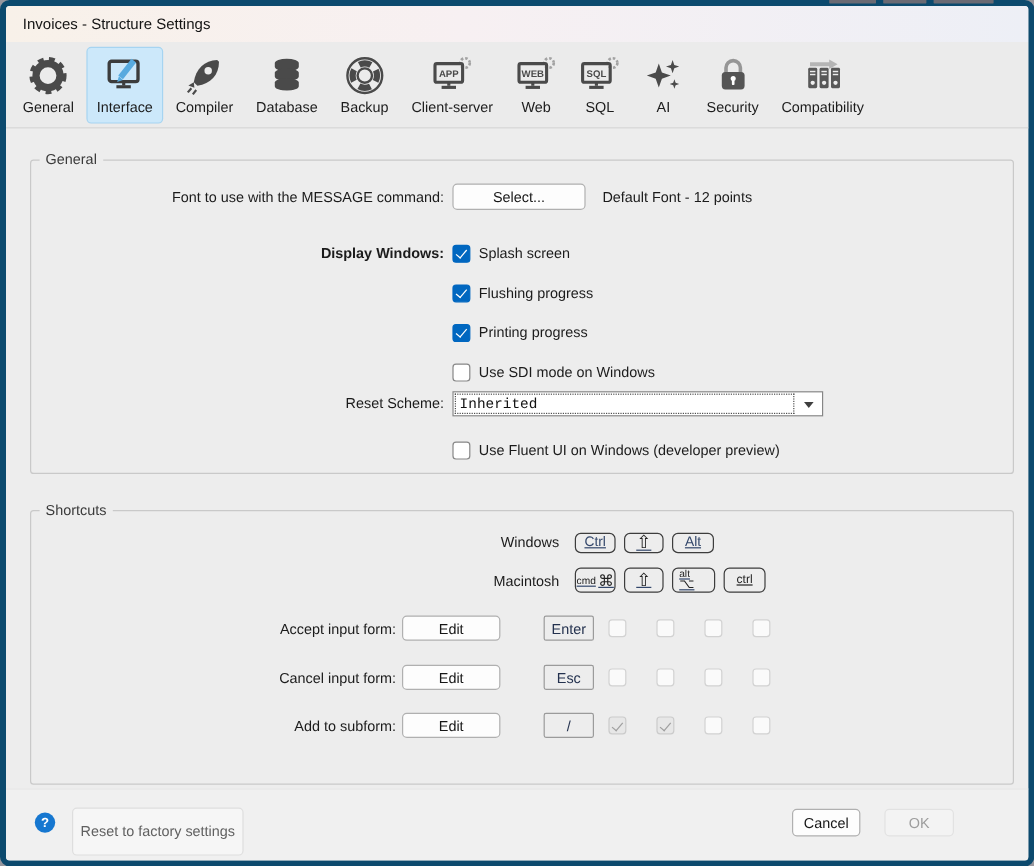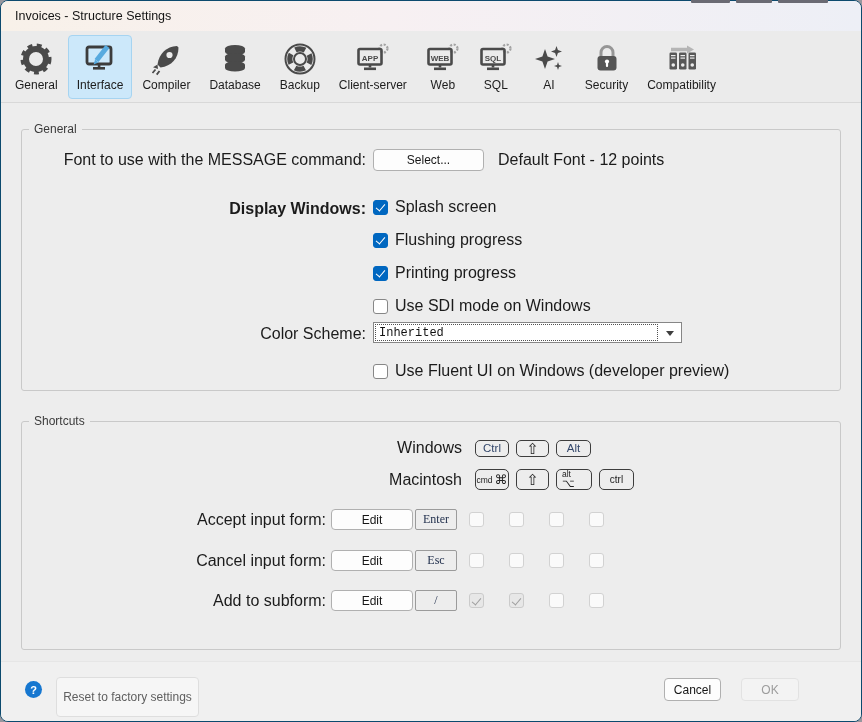--- a/index.html
+++ b/index.html
@@ -1,19 +1,19 @@
 <!DOCTYPE html>
 <html><head>
 <meta charset="utf-8">
 <style>
   html,body{margin:0;padding:0;width:862px;height:722px;overflow:hidden;
     font-family:"Liberation Sans",sans-serif;background:#97979e;}
   *{box-sizing:border-box;}
 
-  .dialog{position:absolute;inset:0;background:#ededed;border:1px solid #0c4a6e;
+  .dialog{position:absolute;inset:0;background:#ededed;border:5px solid #0c4a6e;
     border-radius:8px;overflow:hidden;}
 
   
   .strip{position:absolute;top:0;height:3px;background:#6a6a73;z-index:10;border-radius:0 0 1px 1px;}
 
   
   .titlebar{position:absolute;top:0;left:0;right:0;height:30px;
     background:linear-gradient(90deg,#f8f1e9 0%,#f7f0f2 45%,#edeff6 100%);}
   .title-text{padding-left:14px;line-height:31px;font-size:12.5px;color:#141414;}
 
@@ -25,21 +25,21 @@
   .tab.selected{background:#cce8fa;border-color:#a6d4f1;}
   .ticon{width:34px;height:34px;display:block;}
   .tlabel{font-size:12px;color:#1c1c1c;white-space:nowrap;}
 
   
   .group{position:absolute;left:20px;width:820px;border:1px solid #c9c9c9;border-radius:3px;}
   #group-general{top:128px;height:262px;}
   #group-shortcuts{top:420px;height:229px;}
   .legend{position:absolute;top:-8px;left:7px;background:#ededed;padding:0 5px;
     font-size:12px;color:#3a3a3a;}
-  .lbl{font-size:16px;color:#1b1b1b;}
+  .lbl{font-size:12px;color:#1b1b1b;}
 
   
   .row-font{position:absolute;top:19px;left:0;right:10px;display:flex;align-items:center;}
   .lbl-col{width:344px;text-align:right;margin-right:7px;flex:none;}
   .btn{background:#fdfdfd;border:1px solid #b0b0b0;border-radius:4px;font-size:12px;color:#161616;
     display:flex;align-items:center;justify-content:center;}
   .btn-select{width:111px;height:22px;}
   .font-value{margin-left:14px;}
   .dw-label{position:absolute;top:70px;left:0;width:344px;text-align:right;font-weight:bold;}
   .dw{position:absolute;top:69px;left:351px;display:flex;flex-direction:column;gap:17px;}
@@ -62,32 +62,32 @@
     align-items:center;justify-content:center;}
   .combo-arrow i{width:0;height:0;border:4px solid transparent;border-top:5px solid #3f3f3f;
     margin-top:5px;}
   .row-fluent{position:absolute;top:233px;left:351px;display:flex;align-items:center;height:16px;}
 
   
   .platrow{position:absolute;left:0;display:flex;align-items:center;}
   .plat-label{width:440px;text-align:right;margin-right:13px;flex:none;}
   .keys{display:flex;gap:7px;align-items:stretch;}
   .kc{border:1.5px solid #3d3d3d;border-radius:5px;display:flex;align-items:center;
-    justify-content:center;color:#33476b;font-size:11.5px;background:transparent;}
+    justify-content:center;color:#33476b;font-size:11.5px;background:transparent;text-decoration:underline;}
   .kc .g{font-size:15px;color:#222;line-height:1;}
   .kc .sm{font-size:8.5px;color:#222;margin-right:2px;}
   .kc.stack{flex-direction:column;align-items:flex-start;justify-content:center;
     padding-left:5px;line-height:1;}
   .kc.stack .sm{margin:0;}
   .kc.stack .g{font-size:11px;}
   .srow{position:absolute;left:0;display:flex;align-items:center;height:21px;}
   .srow-label{width:304px;text-align:right;margin-right:5px;flex:none;}
   .btn-edit{width:82px;height:21px;}
-  .kd{width:42px;height:21px;margin-left:2px;border:1px solid #9b9b9b;border-radius:2px;
-    display:flex;align-items:center;justify-content:center;font-size:12px;color:#23314e;flex:none;font-family:Liberation Serif, serif;}
+  .kd{width:42px;height:21px;margin-left:36px;border:1px solid #9b9b9b;border-radius:2px;
+    display:flex;align-items:center;justify-content:center;font-size:12px;color:#23314e;flex:none;}
   .mods{display:flex;gap:25px;margin-left:12px;align-items:center;}
 
   
   .footer{position:absolute;bottom:0;left:0;right:0;height:60px;background:#f0f0f0;
     border-top:1px solid #e6e6e6;}
   .help{position:absolute;left:24px;top:19px;width:17px;height:17px;border-radius:50%;
     background:#1677d0;color:#fff;font-size:11px;font-weight:bold;display:flex;
     align-items:center;justify-content:center;}
   .btn-reset{position:absolute;left:55px;top:15px;width:143px;height:40px;background:#f6f6f6;
     border:1px solid #dedede;color:#606060;}
@@ -275,21 +275,21 @@
       <div class="cbrow">
         <span class="cb checked"></span>
         <span class="lbl cbtext">Printing progress</span>
       </div>
       <div class="cbrow">
         <span class="cb"></span>
         <span class="lbl cbtext">Use SDI mode on Windows</span>
       </div>
     </div>
 
-    <span class="lbl cs-label">Color Scheme:</span>
+    <span class="lbl cs-label">Reset Scheme:</span>
     <div class="combo">
       <div class="combo-text">Inherited</div>
       <div class="combo-arrow">
           <i></i>
         </div>
     </div>
 
     <div class="row-fluent">
       <span class="cb"></span>
       <span class="lbl cbtext">Use Fluent UI on Windows (developer preview)</span>

